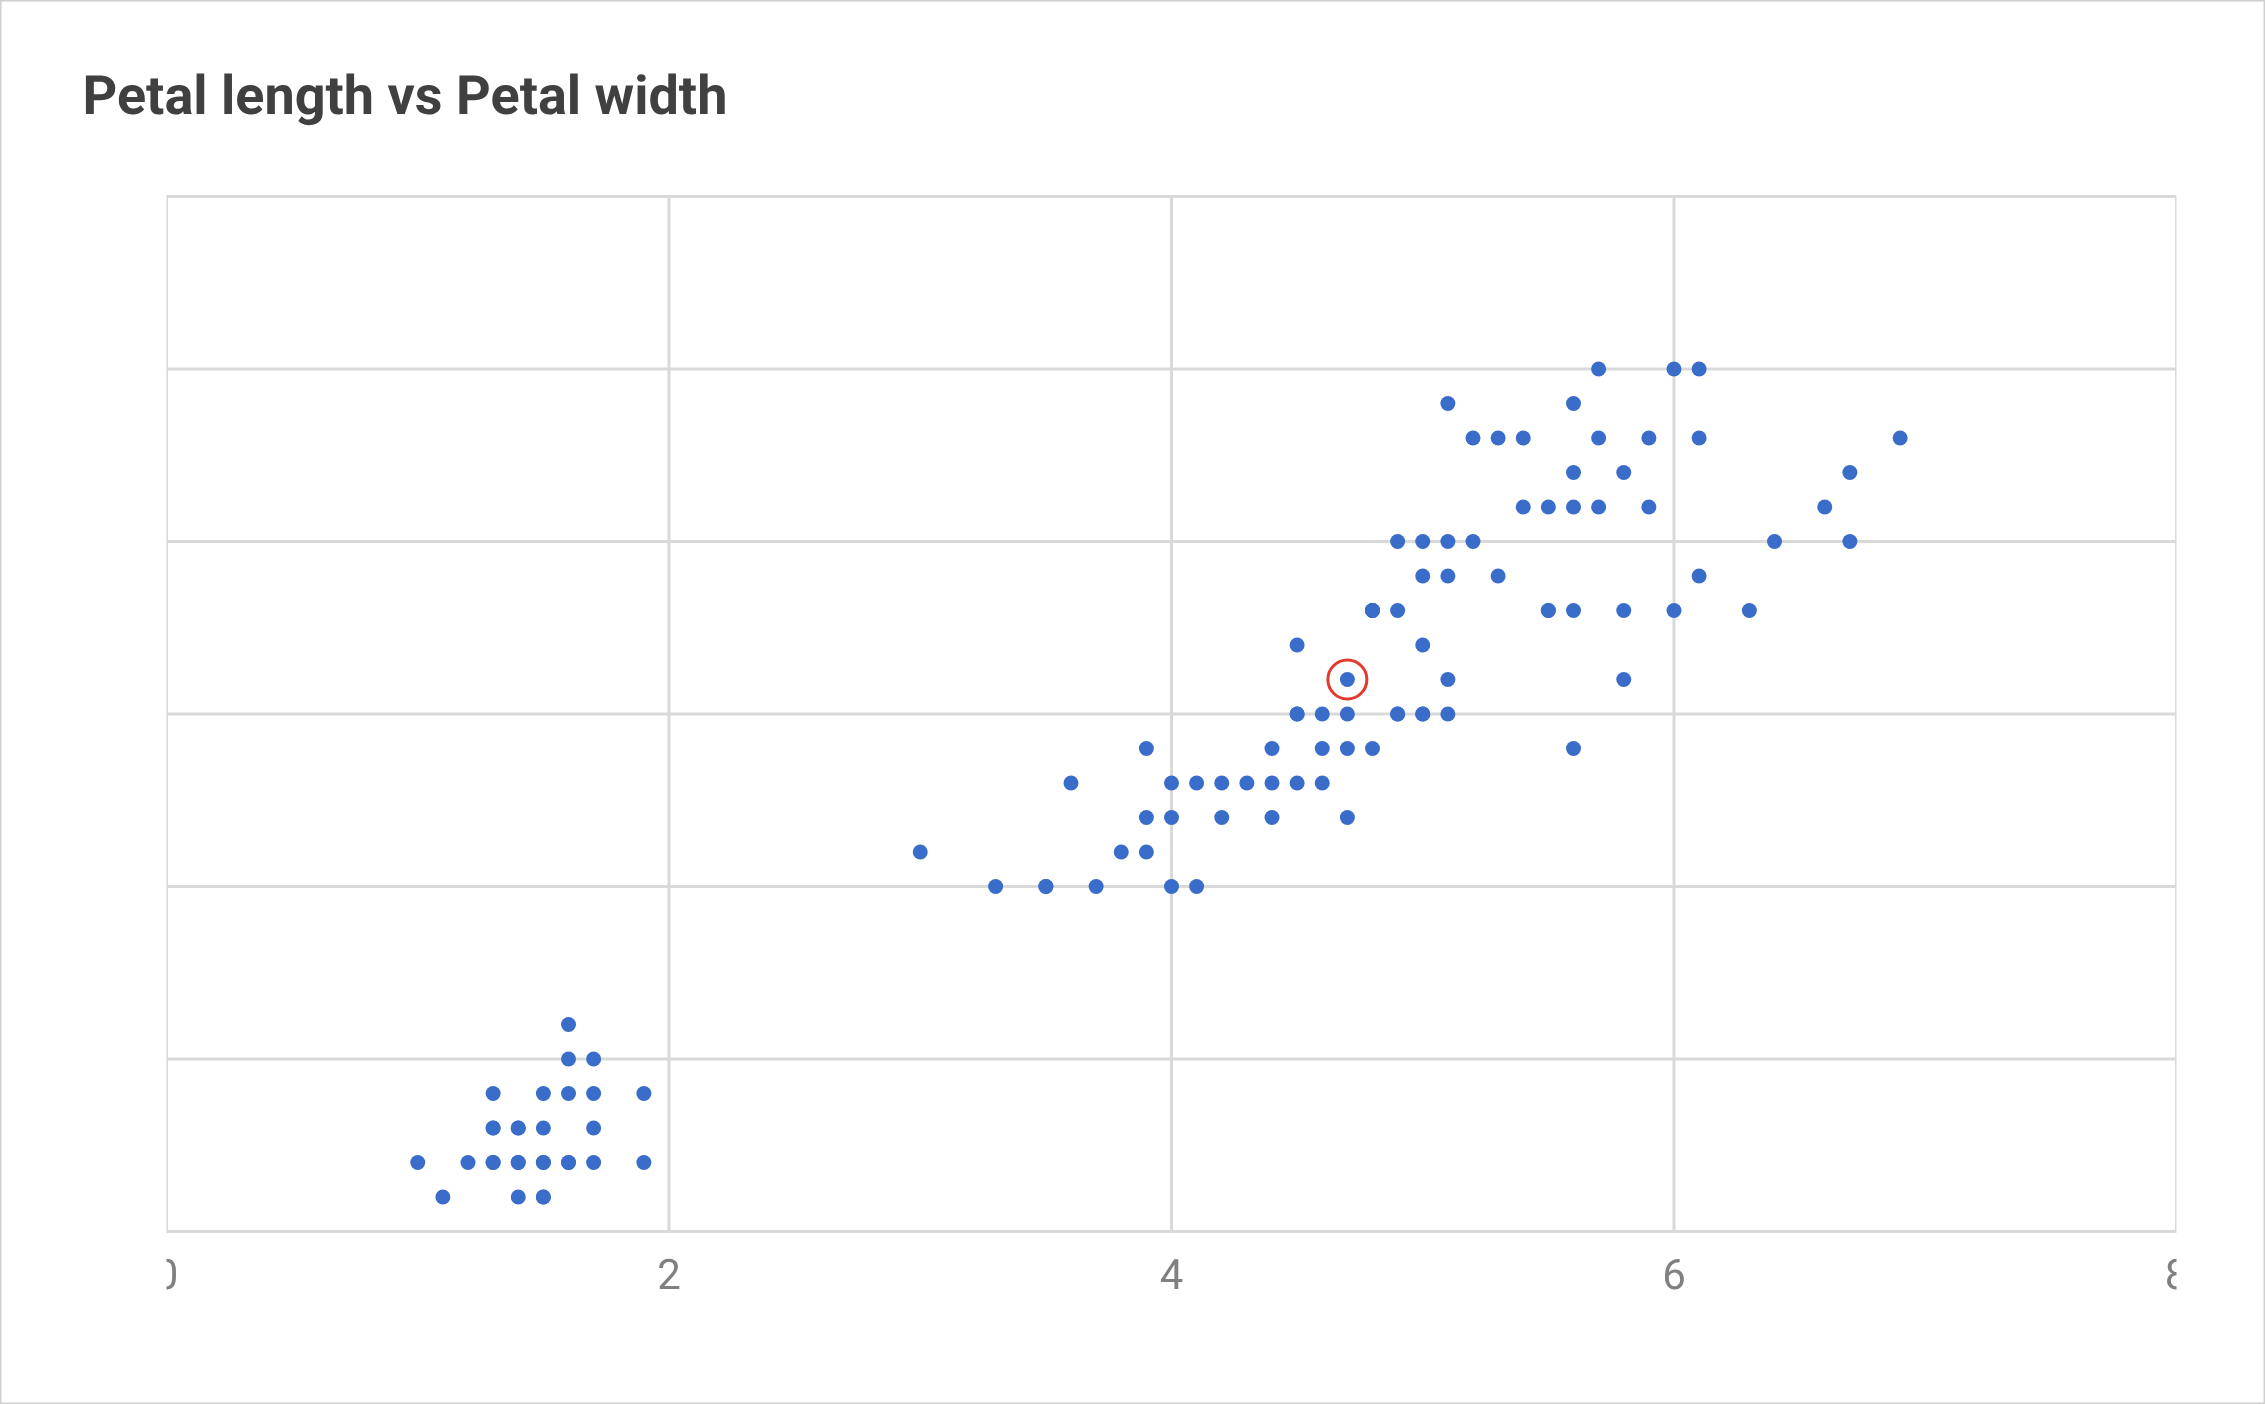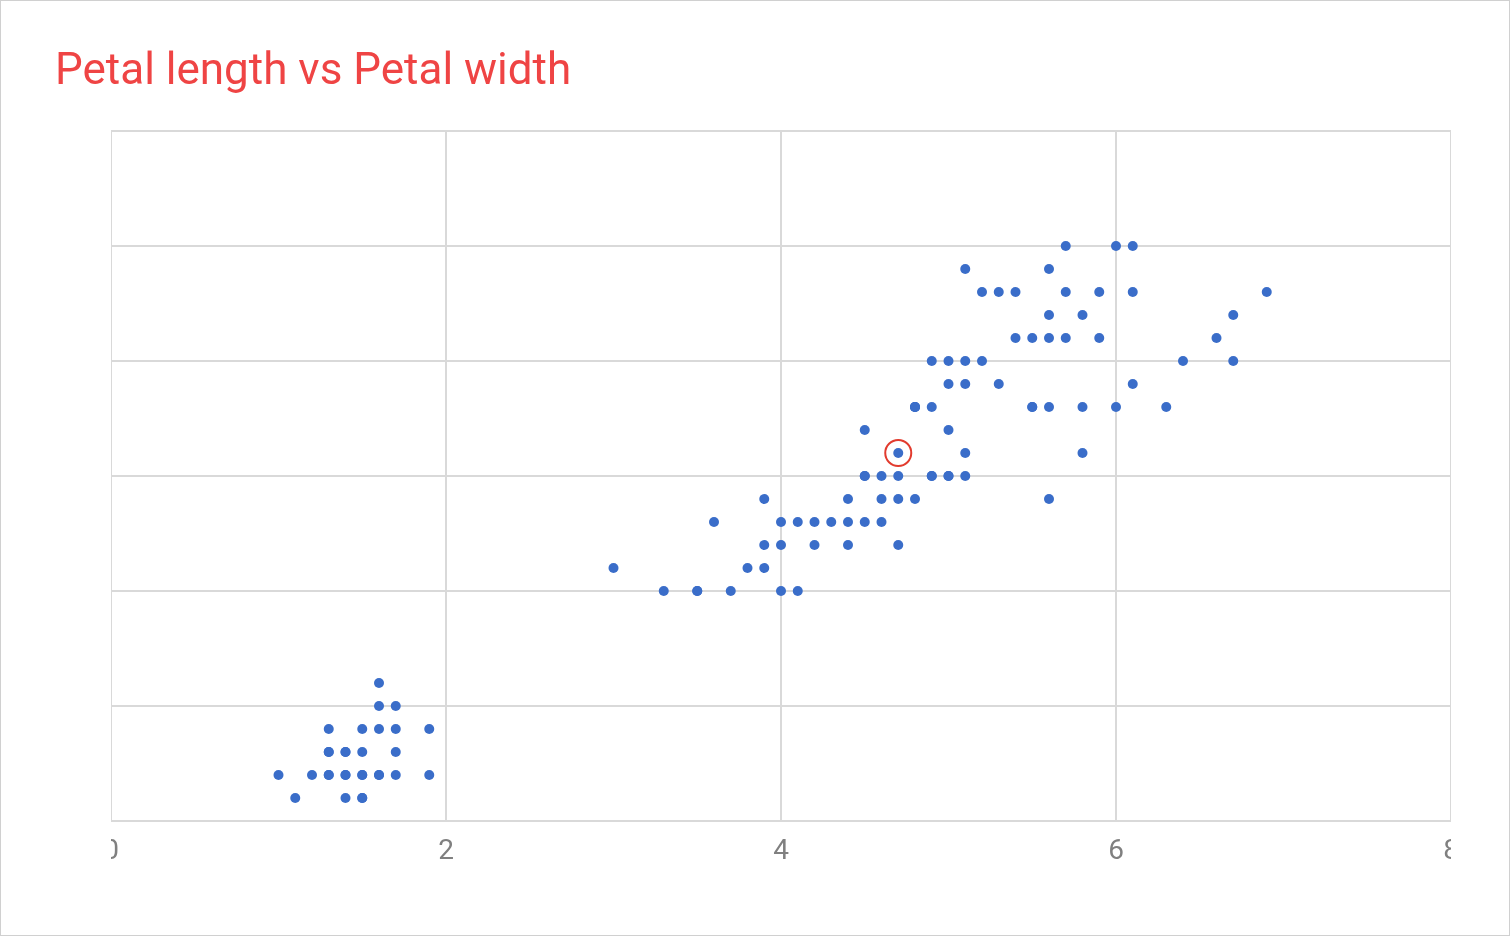--- a/index.html
+++ b/index.html
@@ -1,17 +1,17 @@
 <!DOCTYPE html>
 <html><head>
 <meta charset="utf-8">
 <style>
 html,body{margin:0;padding:0;font-family:Roboto,Arial,Helvetica,sans-serif;background:#fff}
 .Hj{width:1510px;height:936px;box-sizing:border-box;border:1px solid #d0d0d0;position:relative;background:#fff}
-.Hj .title{position:absolute;left:54px;top:42px;font-size:44px;color:#ef4444;font-weight:400}
+.Hj .title{position:absolute;left:54px;top:42px;font-size:36px;color:#404040;font-weight:700}
 .Hj .plot-area{position:absolute;left:110px;top:120px}
 .Hj .plot-border{fill:none;stroke:#d9d9d9;stroke-width:2}
 .Hj .grid{stroke:#d9d9d9;stroke-width:2}
 .Hj .tick{font-size:28px;fill:#808080}
 .Hj .pt{fill:#3a6dc9}
 .Hj .hi-ring{fill:none;stroke:#e23b2e;stroke-width:2}
 </style>
 </head>
 <body>
 <div class="Hj">

